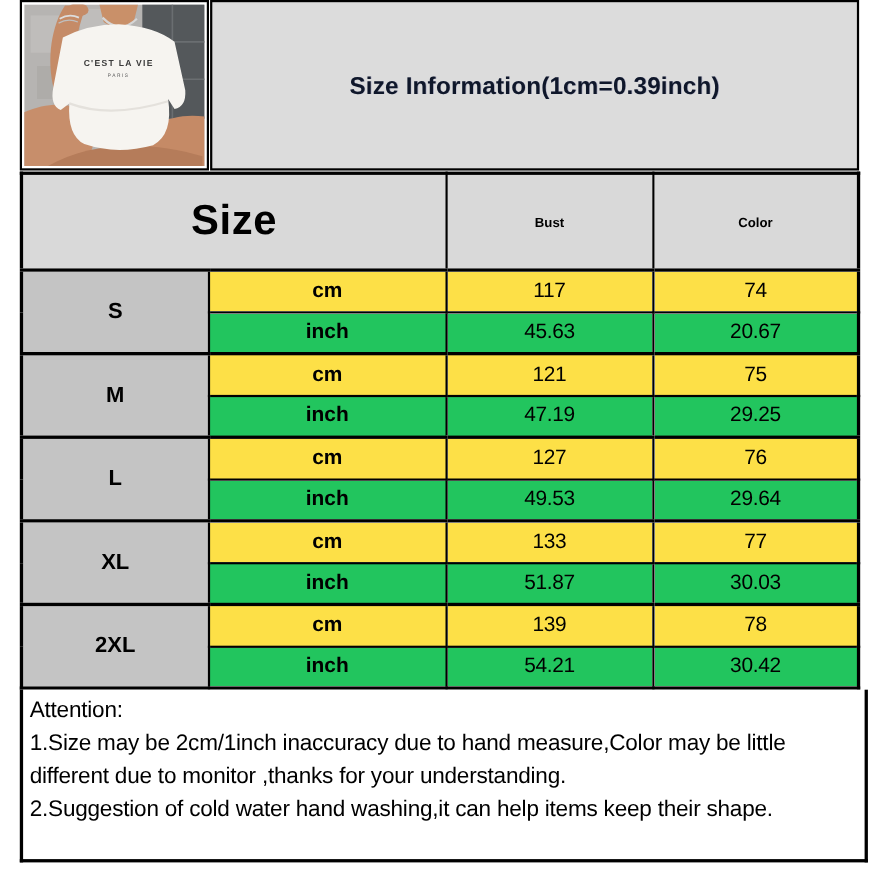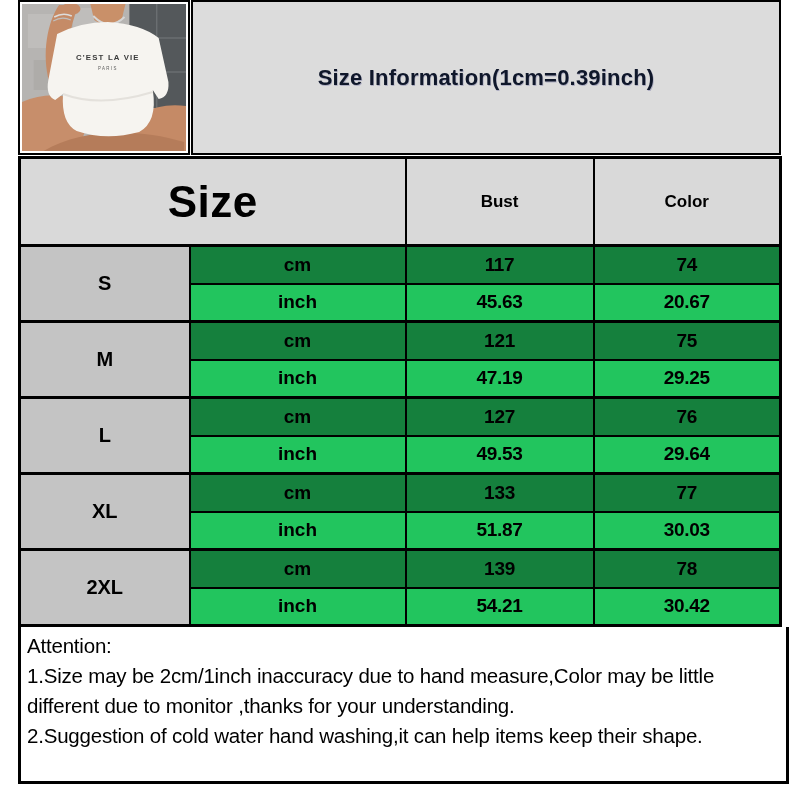--- a/index.html
+++ b/index.html
@@ -35,28 +35,28 @@
     width: 763px; border-collapse: collapse; table-layout: fixed;
     margin-top: 1px;
   }
   table.size-table td {
     border: 2px solid #000;
     text-align: center; vertical-align: middle;
     overflow: hidden;
   }
   tr.header-row { height: 88px; }
   tr.header-row td { background: #d9d9d9; }
-  td.size-head { font-size: 44px; font-weight: bold; letter-spacing: 0.5px; }
-  td.col-head  { font-size: 17px; font-weight: bold; }
+  td.size-head { font-size: 38px; font-weight: bold; letter-spacing: 0.5px; }
+  td.col-head  { font-size: 12px; font-weight: bold; }
   tr.row-cm, tr.row-inch { height: 38px; }
   tr.row-cm td { border-top: 3px solid #000; }
   td.size-label { background: #c4c4c4; font-size: 20px; font-weight: bold; }
   td.unit { font-size: 19px; font-weight: bold; }
-  td.val  { font-size: 19px; font-weight: 700; letter-spacing: -0.3px; }
-  tr.row-cm   td.unit, tr.row-cm   td.val { background: #15803d; }
+  td.val  { font-size: 19px; font-weight: 400; letter-spacing: -0.3px; }
+  tr.row-cm   td.unit, tr.row-cm   td.val { background: #fde047; }
   tr.row-inch td.unit, tr.row-inch td.val { background: #22c55e; }
   table.size-table { border: 3px solid #000; }
 
   
   .attention {
     width: 771px; height: 157px;
     border: 3px solid #000; border-top: none;
     background: #fff;
     padding: 4px 8px 0 6px;
     font-size: 20.5px; line-height: 1.47;

